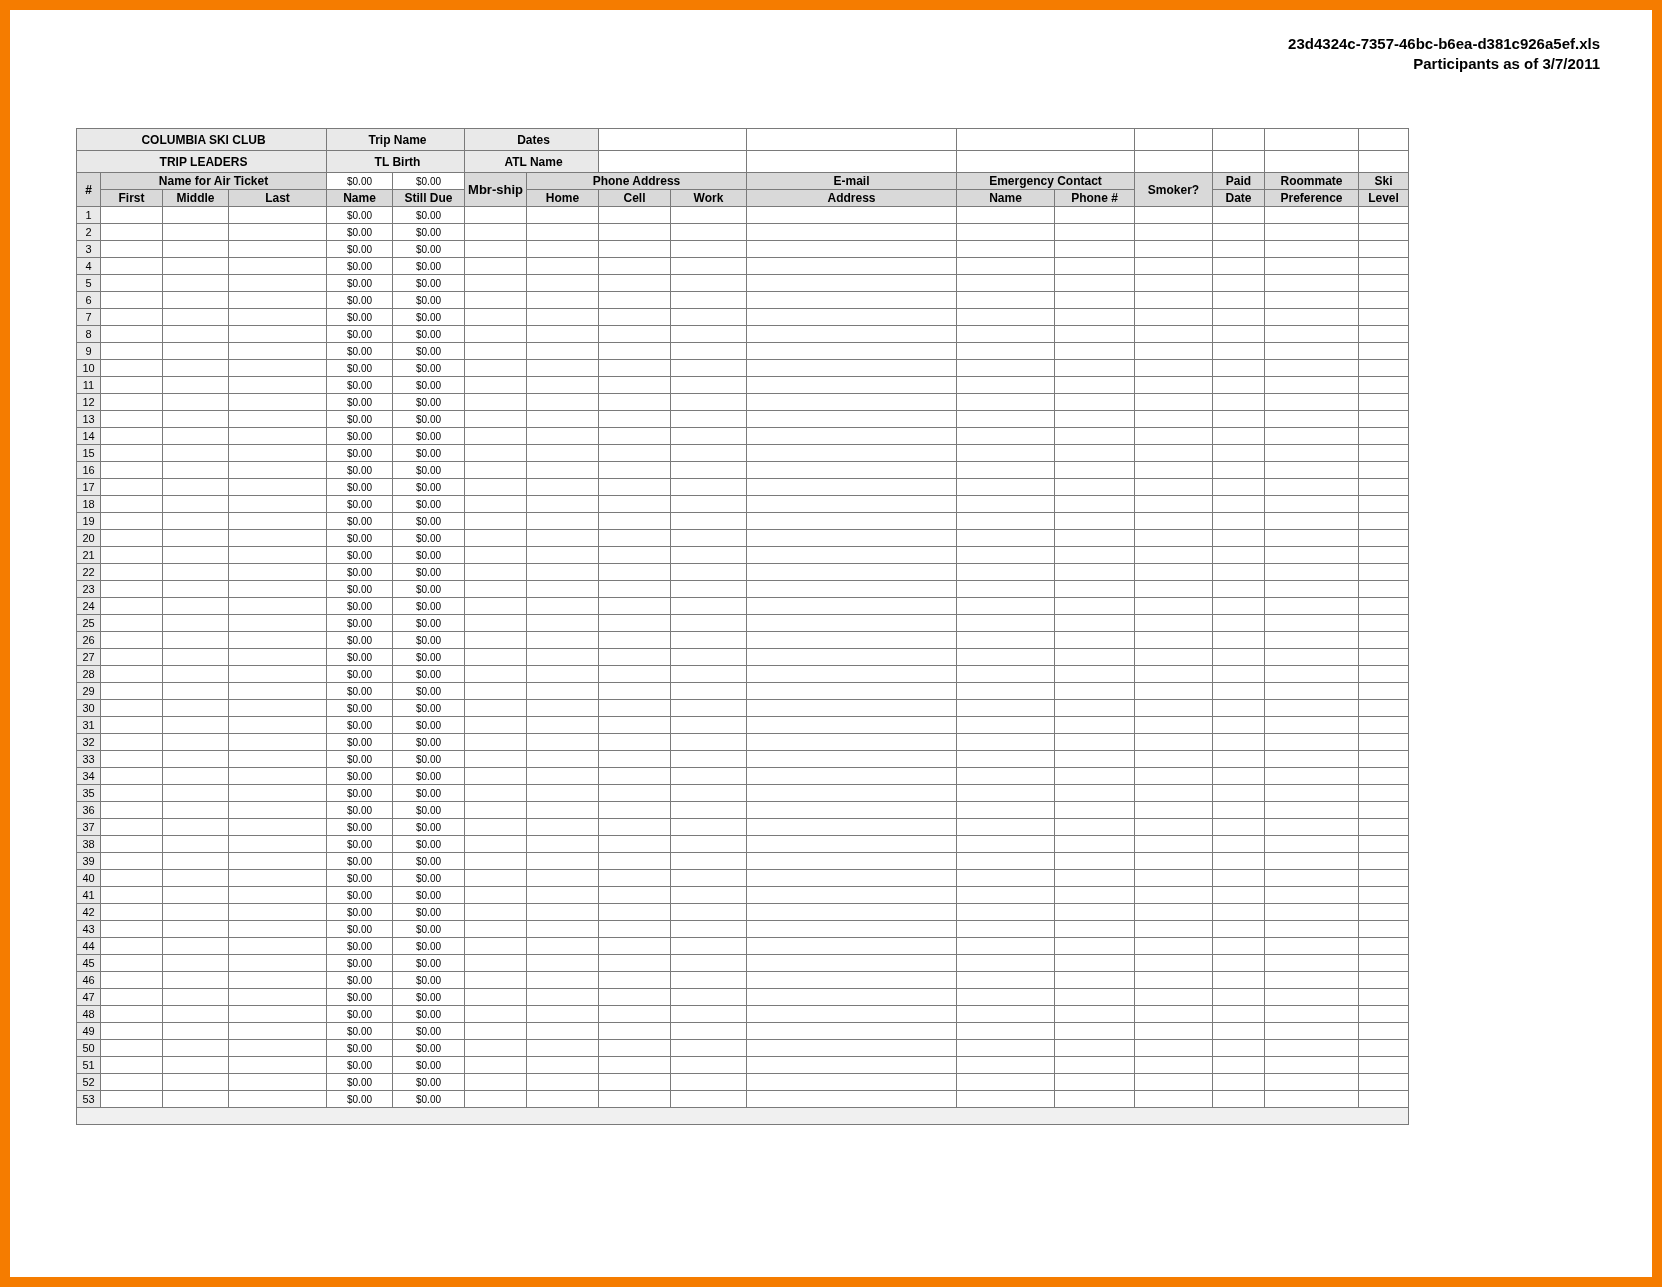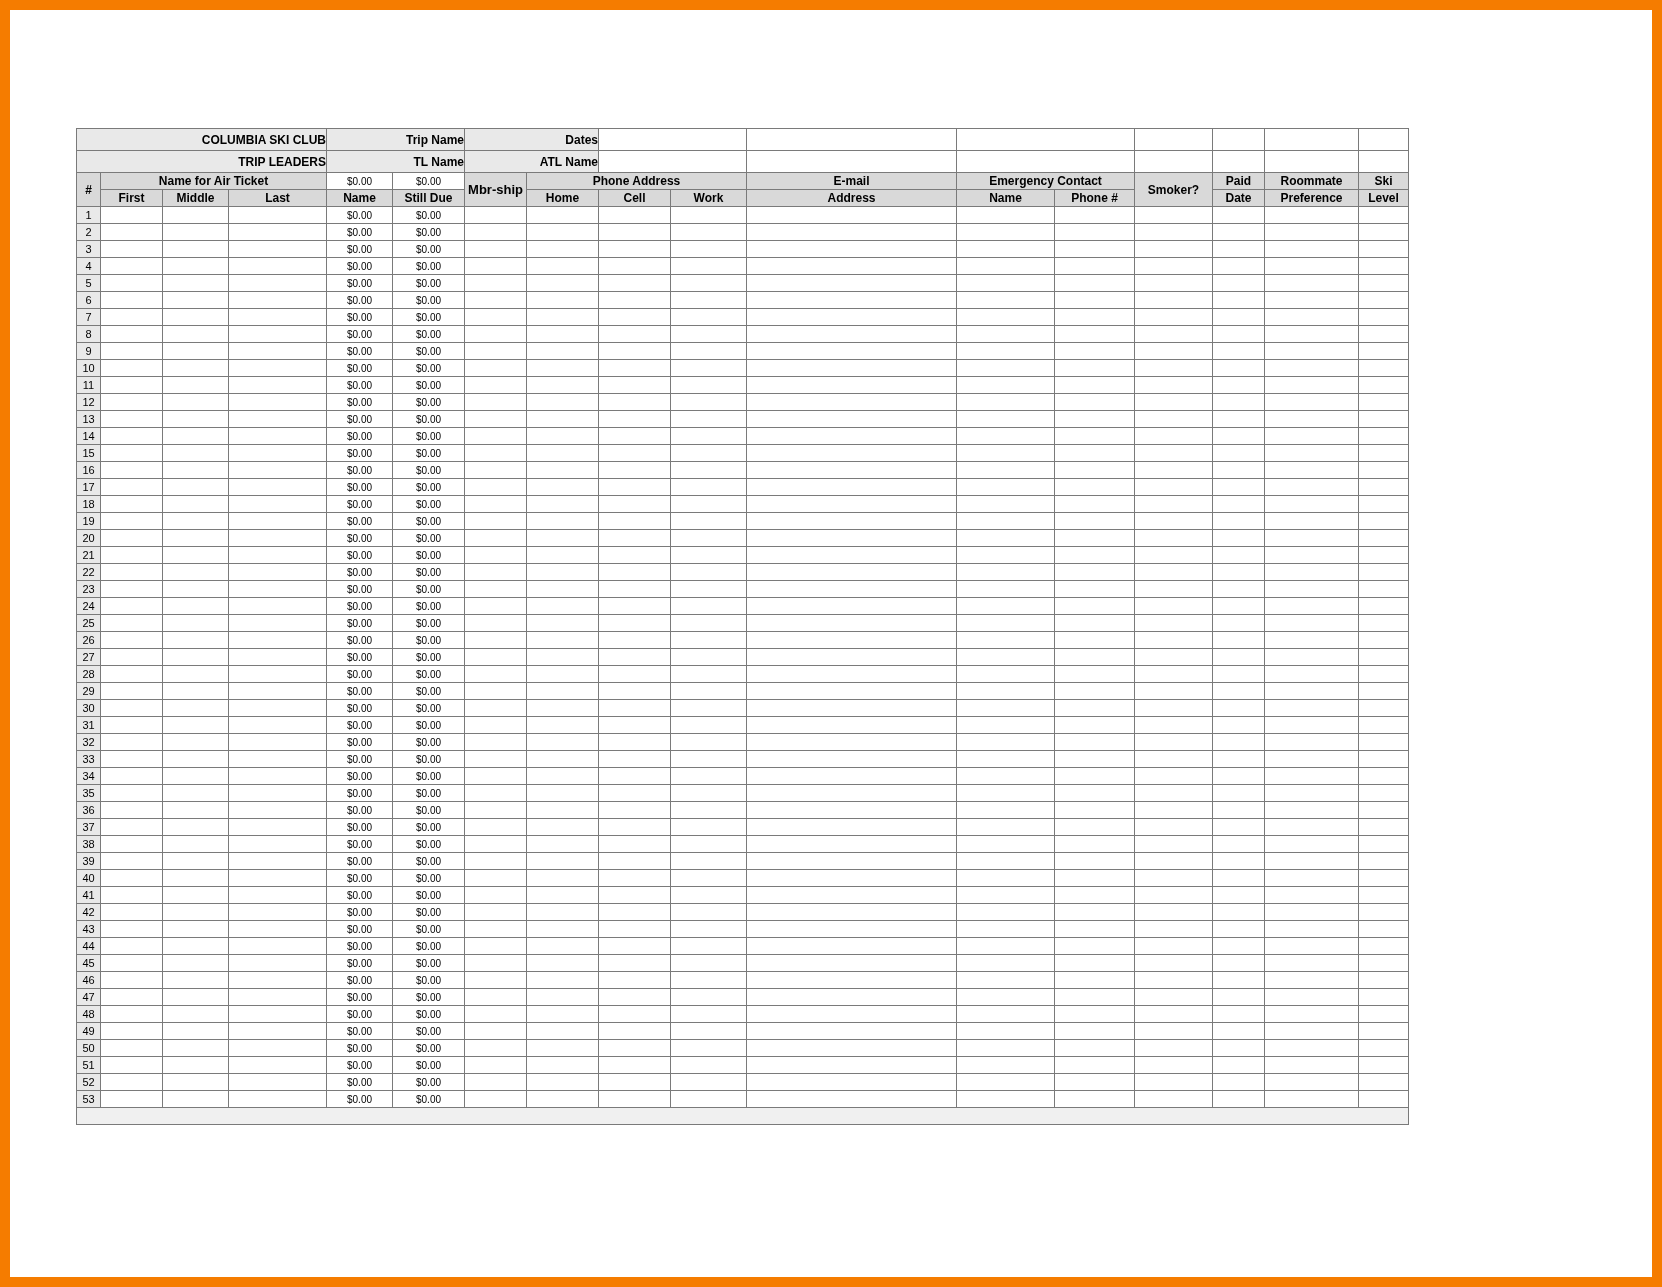--- a/index.html
+++ b/index.html
@@ -43,21 +43,21 @@
     text-align: center;
     vertical-align: middle;
   }
   .sheet th {
     background: #d9d9d9;
     font-weight: bold;
   }
   .title-row td {
     background: #e9e9e9;
     font-weight: bold;
-    text-align: right;
+    text-align: center;
     padding-left: 4px;
     height: 22px;
   }
   .rowno {
     background: #e9e9e9 !important;
     font-size: 11px;
     width: 24px;
   }
   .money { font-size: 10px; }
   
@@ -79,20 +79,24 @@
   .c-room  { width: 94px; }
   .c-ski   { width: 50px; }
   tbody tr td { height: 16px; }
   .blank-row td { background:#f0f0f0; }
 </style>
 </head>
 <body>
 
 <div class="frame">
 
+  <div class="header-block">
+    <div>23d4324c-7357-46bc-b6ea-d381c926a5ef.xls</div>
+    <div>Participants as of 3/7/2011</div>
+  </div>
 
   <table class="sheet">
     <colgroup>
       <col class="c-rowno">
         <col class="c-first">
         <col class="c-middle">
         <col class="c-last">
       <col class="c-paid">
         <col class="c-due">
         <col class="c-mbr">
@@ -117,21 +121,21 @@
       <td style="background:#fff;font-weight:normal"></td>
       <td colspan="2" style="background:#fff;font-weight:normal"></td>
       <td style="background:#fff;font-weight:normal"></td>
       <td style="background:#fff;font-weight:normal"></td>
       <td style="background:#fff;font-weight:normal"></td>
       <td style="background:#fff;font-weight:normal"></td>
     </tr>
 
     <tr class="title-row">
       <td colspan="4">TRIP LEADERS</td>
-      <td colspan="2">TL Name</td>
+      <td colspan="2">TL Birth</td>
       <td colspan="2">ATL Name</td>
       <td colspan="2" style="background:#fff;font-weight:normal"></td>
       <td style="background:#fff;font-weight:normal"></td>
       <td colspan="2" style="background:#fff;font-weight:normal"></td>
       <td style="background:#fff;font-weight:normal"></td>
       <td style="background:#fff;font-weight:normal"></td>
       <td style="background:#fff;font-weight:normal"></td>
       <td style="background:#fff;font-weight:normal"></td>
     </tr>
 

